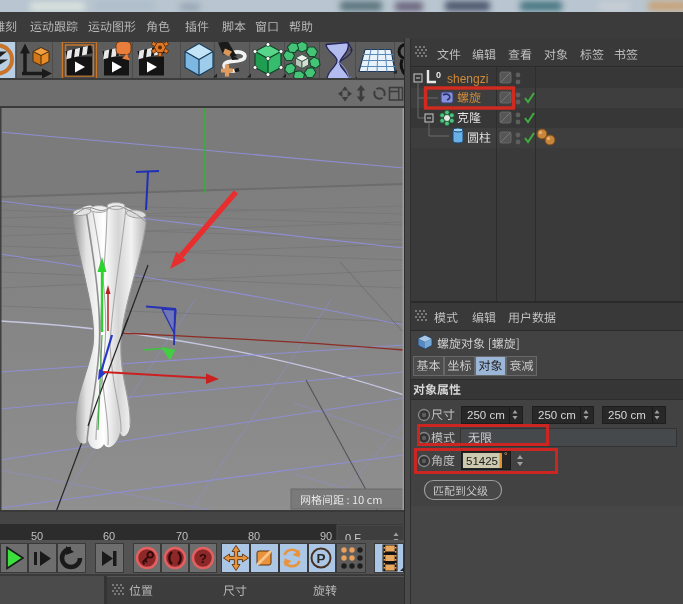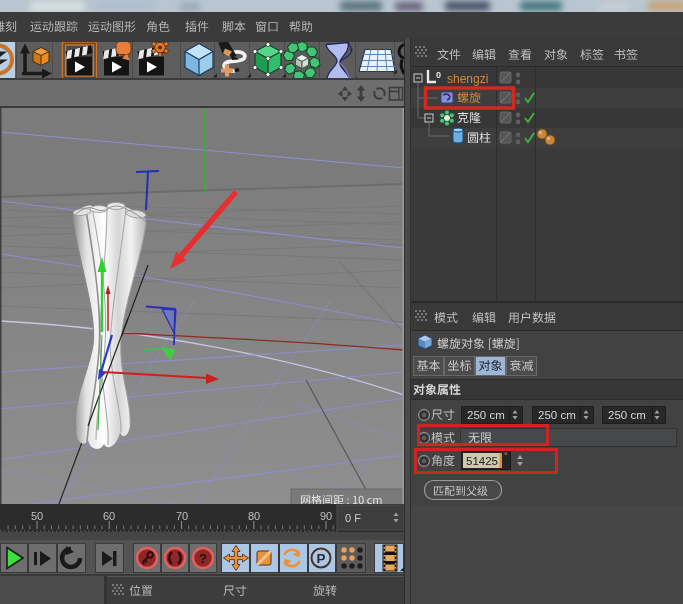--- a/index.html
+++ b/index.html
@@ -19,21 +19,21 @@
 
 #toolbar { left:0; top:42px; width:410px; height:38px; background:#5d5d5d; }
 
 
 #viewport { left:0; top:80px; width:404px; height:432px; }
 
 
 #rpanel { left:404px; top:38px; width:279px; height:566px; background:#414141; }
 
 
-#ruler { left:0; top:504px; width:404px; height:28px; background:#86efac;text-align:center; }
+#ruler { left:0; top:524px; width:404px; height:28px; background:#86efac;text-align:center; }
 
 
 #transport { left:0; top:540px; width:404px; height:36px; background:#535353; }
 
 
 #coordbar { left:0; top:576px; width:404px; height:28px; background:#4b4b4b; }
 </style>
 </head>
 <body>
 <div id="page">

